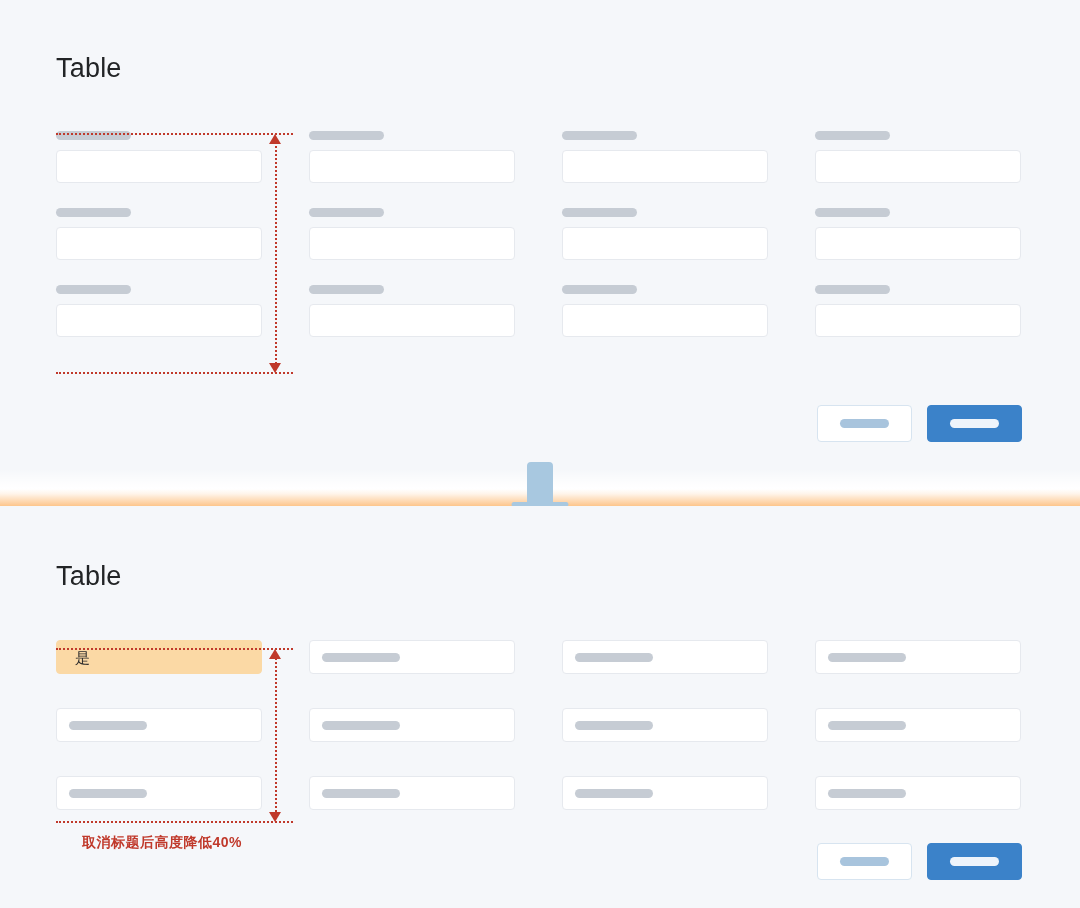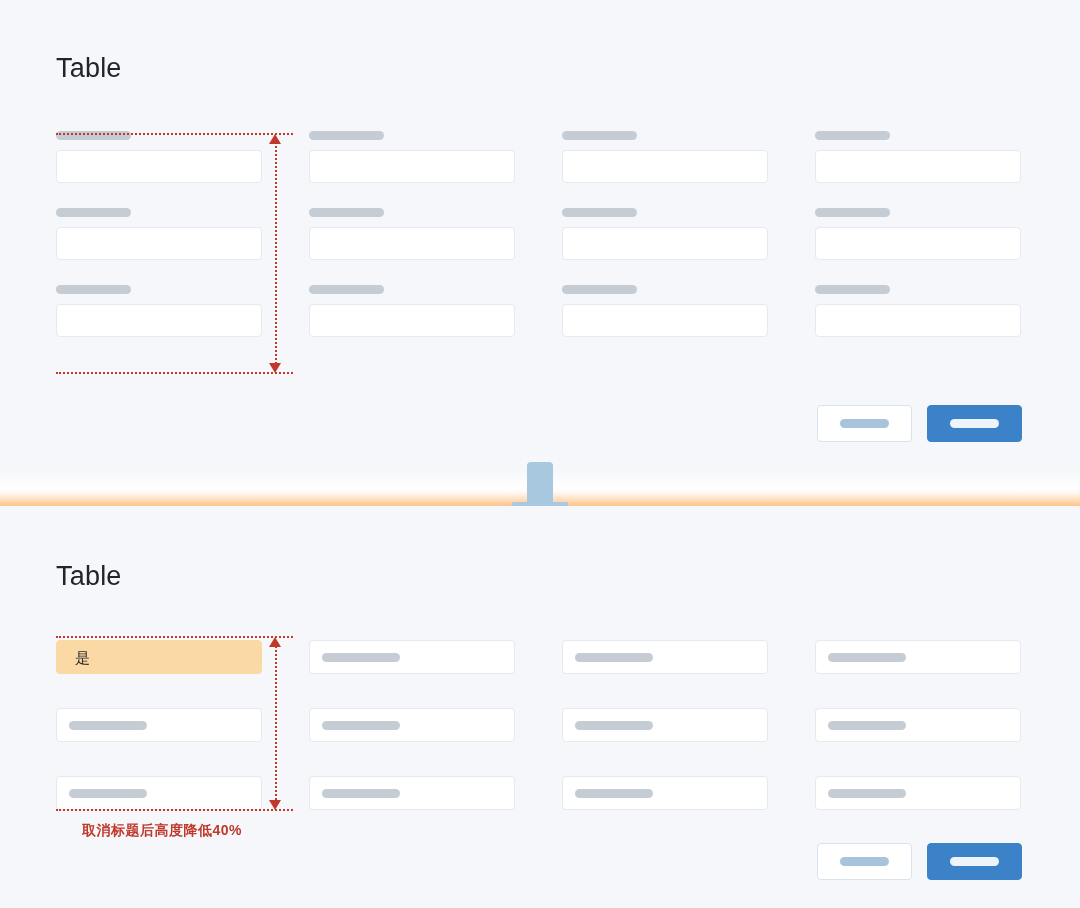--- a/index.html
+++ b/index.html
@@ -349,21 +349,21 @@
       </div>
     </div>
     <div class="field">
       <div class="field-input">
         <span class="input-bar"></span>
       </div>
     </div>
 
   </div>
 
-  <div class="measure" style="left:0; top:0; width:1080px; height:692px;">
+  <div class="measure" style="left:0; top:12px; width:1080px; height:692px;">
     <div class="measure-hline" style="left:56px; top:636px; width:237px;"></div>
     <div class="measure-hline" style="left:56px; top:809px; width:237px;"></div>
     <div class="measure-vline" style="left:275px; top:642px; height:162px;"></div>
     <div class="arrow-up" style="left:269px; top:637px;"></div>
     <div class="arrow-down" style="left:269px; top:800px;"></div>
     <div class="measure-caption" style="left:82px; top:822px;">取消标题后高度降低40%</div>
   </div>
 
   <div class="actions actions-after">
     <div class="btn btn-secondary">

